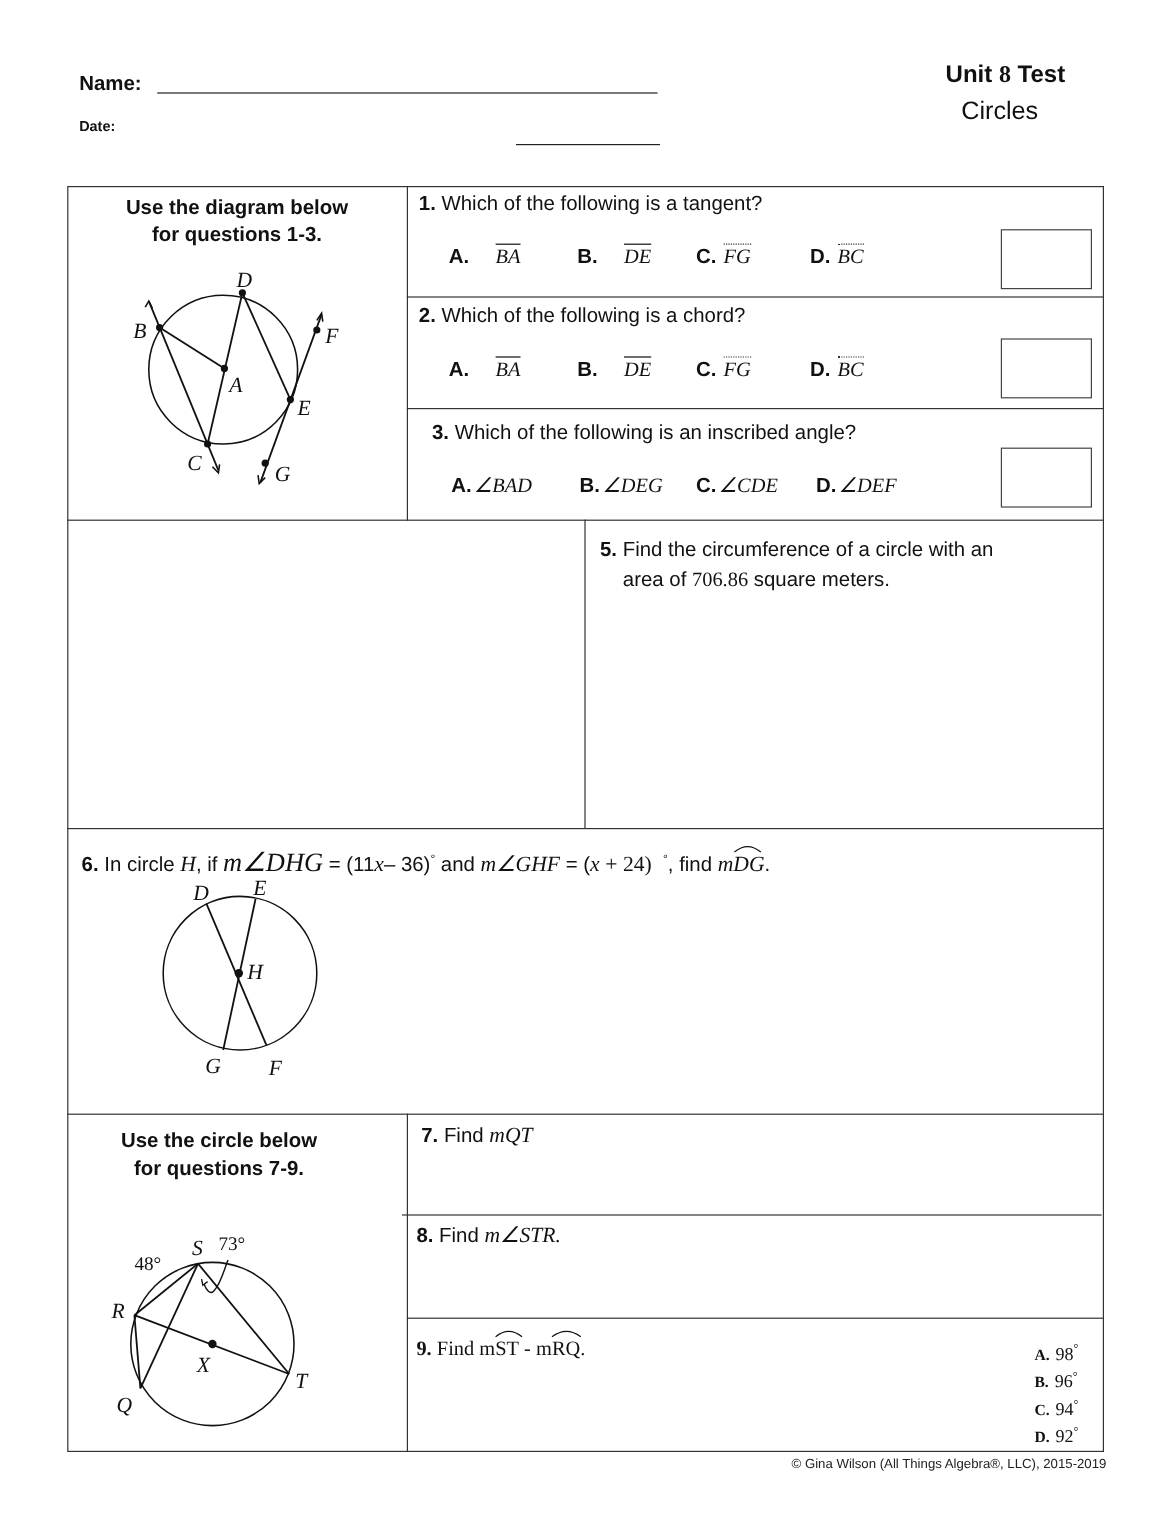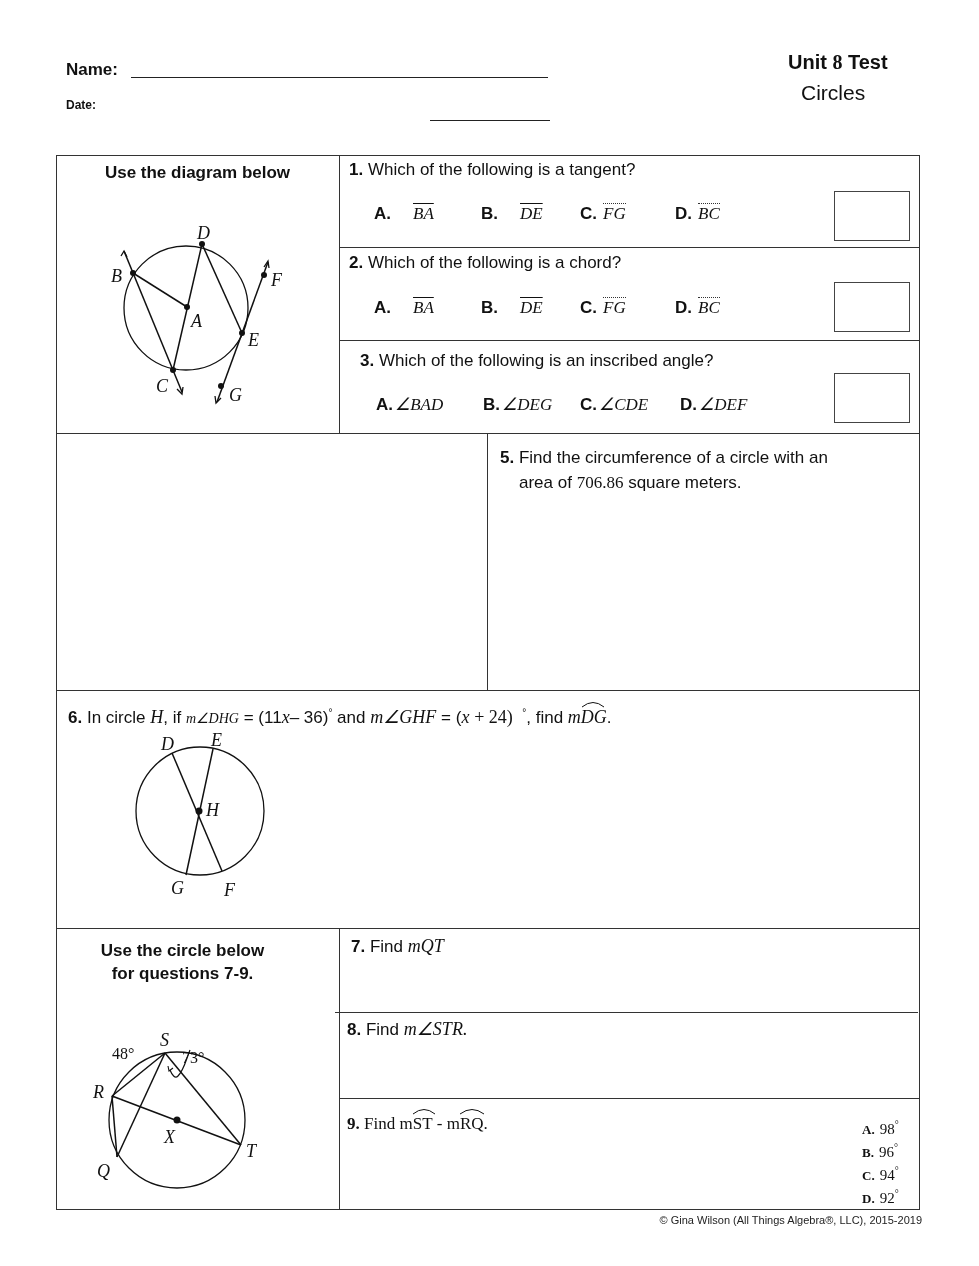--- a/index.html
+++ b/index.html
@@ -44,20 +44,21 @@
 <div class="hline" style="left:56px;top:433px;width:864px;"></div>
 <div class="vline" style="left:487px;top:433px;height:257px;"></div>
 <div class="hline" style="left:56px;top:690px;width:864px;"></div>
 <div class="hline" style="left:56px;top:928px;width:864px;"></div>
 <div class="vline" style="left:339px;top:928px;height:282px;"></div>
 <div class="hline" style="left:335px;top:1012px;width:583px;"></div>
 <div class="hline" style="left:339px;top:1098px;width:581px;"></div>
 
 <div class="abs b center" style="left:60px;top:161px;width:275px;font-size:17px;line-height:23px;">
   <div>Use the diagram below</div>
+  <div>for questions 1-3.</div>
 </div>
 
 <svg class="svgwrap" style="left:100px;top:220px;" width="200" height="195" viewBox="100 220 200 195">
   <circle cx="186" cy="308" r="62" fill="none" stroke="#111" stroke-width="1.3"></circle>
 
   <line x1="124" y1="251" x2="182" y2="392" stroke="#111" stroke-width="1.5"></line>
   <polyline points="121,256 124,251 127,257" fill="none" stroke="#111" stroke-width="1.3"></polyline>
   <polyline points="177,389 182,394 183,387" fill="none" stroke="#111" stroke-width="1.3"></polyline>
 
   <line x1="133" y1="273" x2="187" y2="307" stroke="#111" stroke-width="1.5"></line>
@@ -122,21 +123,21 @@
 <div class="abs q" style="left:500px;top:445px;line-height:25px;">
   <div><span class="b">5.</span> <span>Find the circumference of a circle with an</span></div>
   <div style="padding-left:19px;"><span>area of</span> <span class="serif">706.86</span> <span>square meters.</span></div>
 </div>
 <div class="abs" style="left:492px;top:495px;width:424px;height:190px;"></div>
 
 <div class="abs q" style="left:68px;top:706px;white-space:nowrap;">
   <span class="b">6.</span>
   <span>In circle</span>
   <span class="it" style="font-size:18px;">H</span><span>, if</span>
-  <span class="it" style="font-size:14px;">m∠DHG</span>
+  <span class="it" style="font-size:22px;">m∠DHG</span>
   <span>= (11</span><span class="it" style="font-size:18px;">x</span><span>– 36)</span><sup>°</sup>
   <span>and</span>
   <span class="it" style="font-size:18px;">m∠GHF</span>
   <span>= (</span><span class="it" style="font-size:18px;">x</span> <span class="serif" style="font-size:18px;">+ 24)</span>&nbsp;&nbsp;<sup>°</sup><span>, find</span>
   <span class="it" style="font-size:18px;">m</span><span class="it" style="font-size:18px;position:relative;display:inline-block;"><svg style="position:absolute;left:0;top:-7px;" width="24" height="8" viewBox="0 0 24 8">
         <path d="M1,7 Q12,-2 23,7" fill="none" stroke="#111" stroke-width="1"></path>
       </svg><span>DG</span></span><span>.</span>
 </div>
 
 <svg class="svgwrap" style="left:130px;top:745px;" width="140" height="135" viewBox="130 745 140 135">
@@ -168,21 +169,21 @@
 
   <line x1="112" y1="1096" x2="241" y2="1145" stroke="#111" stroke-width="1.5"></line>
 
   <line x1="165" y1="1053" x2="241" y2="1145" stroke="#111" stroke-width="1.5"></line>
 
   <path d="M190,1050 C186,1060 184,1070 178,1076 C175,1079 172,1075 170,1070" fill="none" stroke="#111" stroke-width="1.2"></path>
   <polyline points="168,1066 169,1071 173,1068" fill="none" stroke="#111" stroke-width="1.1"></polyline>
   <circle cx="177" cy="1120" r="3.5" fill="#111"></circle>
 </svg>
 <div class="abs it" style="left:160px;top:1030px;font-size:18px;">S</div>
-<div class="abs serif" style="left:182px;top:1029px;font-size:16px;margin-top:20px;">73°</div>
+<div class="abs serif" style="left:182px;top:1029px;font-size:16px;">73°</div>
 <div class="abs serif" style="left:112px;top:1045px;font-size:16px;">48°</div>
 <div class="abs it" style="left:93px;top:1082px;font-size:18px;">R</div>
 <div class="abs it" style="left:164px;top:1127px;font-size:18px;">X</div>
 <div class="abs it" style="left:246px;top:1141px;font-size:18px;">T</div>
 <div class="abs it" style="left:97px;top:1161px;font-size:18px;">Q</div>
 
 <div class="abs q" style="left:351px;top:936px;white-space:nowrap;">
   <span class="b">7.</span>
   <span>Find</span>
   <span class="it" style="font-size:18px;">mQT</span>

